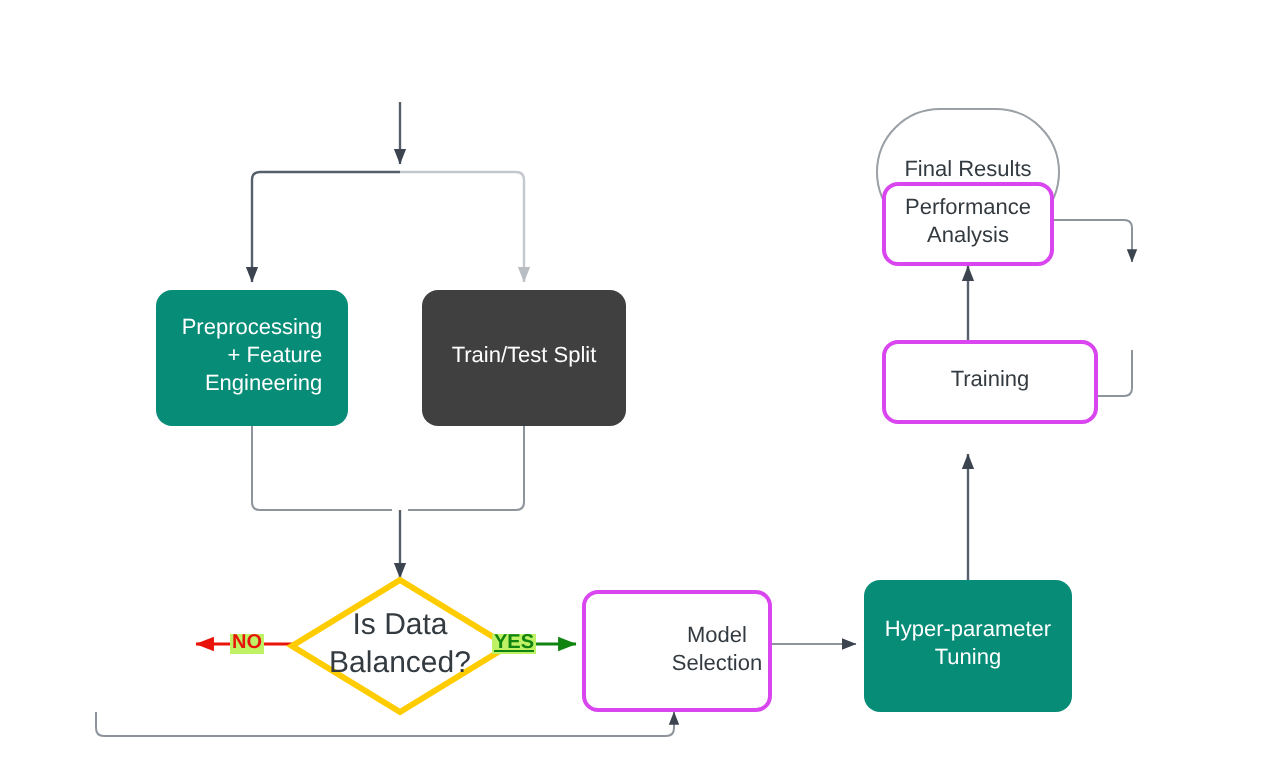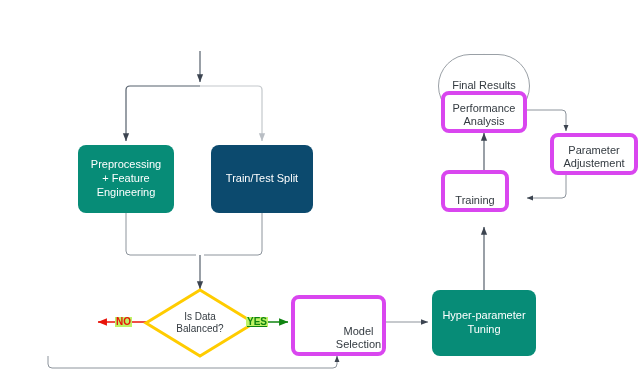--- a/index.html
+++ b/index.html
@@ -34,25 +34,24 @@
     line-height: 1.25;
     z-index: 2;
   }
   .node .lbl {
     display: block;
     white-space: pre-line;
   }
   
   .box-plain {
     background: #ffffff;
-    border: 4px solid #d946ef;
+    border: 2px solid #d946ef;
     border-radius: 8px;
     color: #333a40;
     font-size: 11px;
-    align-items: flex-end;
   }
   
   .box-fill {
     border-radius: 8px;
     color: #ffffff;
     font-size: 11px;
     border: none;
   }
   
   .box-term {
@@ -71,21 +70,21 @@
   }
   .box-doc .docshape {
     position: absolute;
     left: 0; top: 0;
     width: 100%; height: 100%;
     z-index: -1;
   }
   
   .box-diamond {
     color: #333a40;
-    font-size: 10px;
+    font-size: 15px;
     background: transparent;
     border: none;
   }
   .box-diamond .dshape {
     position: absolute;
     left: 0; top: 0;
     width: 100%; height: 100%;
     z-index: -1;
   }
   .box-diamond .lbl { position: relative; z-index: 1; }
@@ -149,41 +148,37 @@
 
       <path stroke="#8d949c" stroke-width="1.0" d="M566,175 L566,194 Q566,198 562,198 L527,198" marker-end="url(#ar-dark)"></path>
     </g>
   </svg>
 
 
   <div class="node box-term" style="left:438px; top:6px; width:92px; height:64px;margin-top:48px;">
     <span class="lbl">Final Results</span>
   </div>
 
-  <div class="node box-fill" style="left:78px; top:145px; width:96px; height:68px; background:#078c77;">
+  <div class="node box-fill" style="left:78px; top:145px; width:96px; height:68px; background:#078c77;text-align:right;">
     <span class="lbl">Preprocessing
 + Feature
 Engineering</span>
   </div>
 
-  <div class="node box-fill" style="left:211px; top:145px; width:102px; height:68px; background:#0c4a6e;">
+  <div class="node box-fill" style="left:211px; top:145px; width:102px; height:68px; background:#404040;">
     <span class="lbl">Train/Test Split</span>
   </div>
 
   <div class="node box-plain" style="left:441px; top:91px; width:86px; height:42px;">
     <span class="lbl">Performance
 Analysis</span>
   </div>
 
-  <div class="node box-plain" style="left:550px; top:133px; width:88px; height:42px;">
-    <span class="lbl">Parameter
-Adjustement</span>
-  </div>
-
-  <div class="node box-plain" style="left:441px; top:170px; width:68px; height:42px;">
+
+  <div class="node box-plain" style="left:441px; top:170px; width:108px; height:42px;">
     <span class="lbl">Training</span>
   </div>
 
 
   <div class="node box-diamond" style="left:143px; top:287px; width:114px; height:72px;">
     <svg class="dshape" viewBox="0 0 114 72" preserveAspectRatio="none">
       <path d="M57,3 L111,36 L57,69 L3,36 Z" fill="#ffffff" stroke="#ffcc00" stroke-width="3" vector-effect="non-scaling-stroke"></path>
     </svg>
     <span class="lbl">Is Data
 Balanced?</span>

